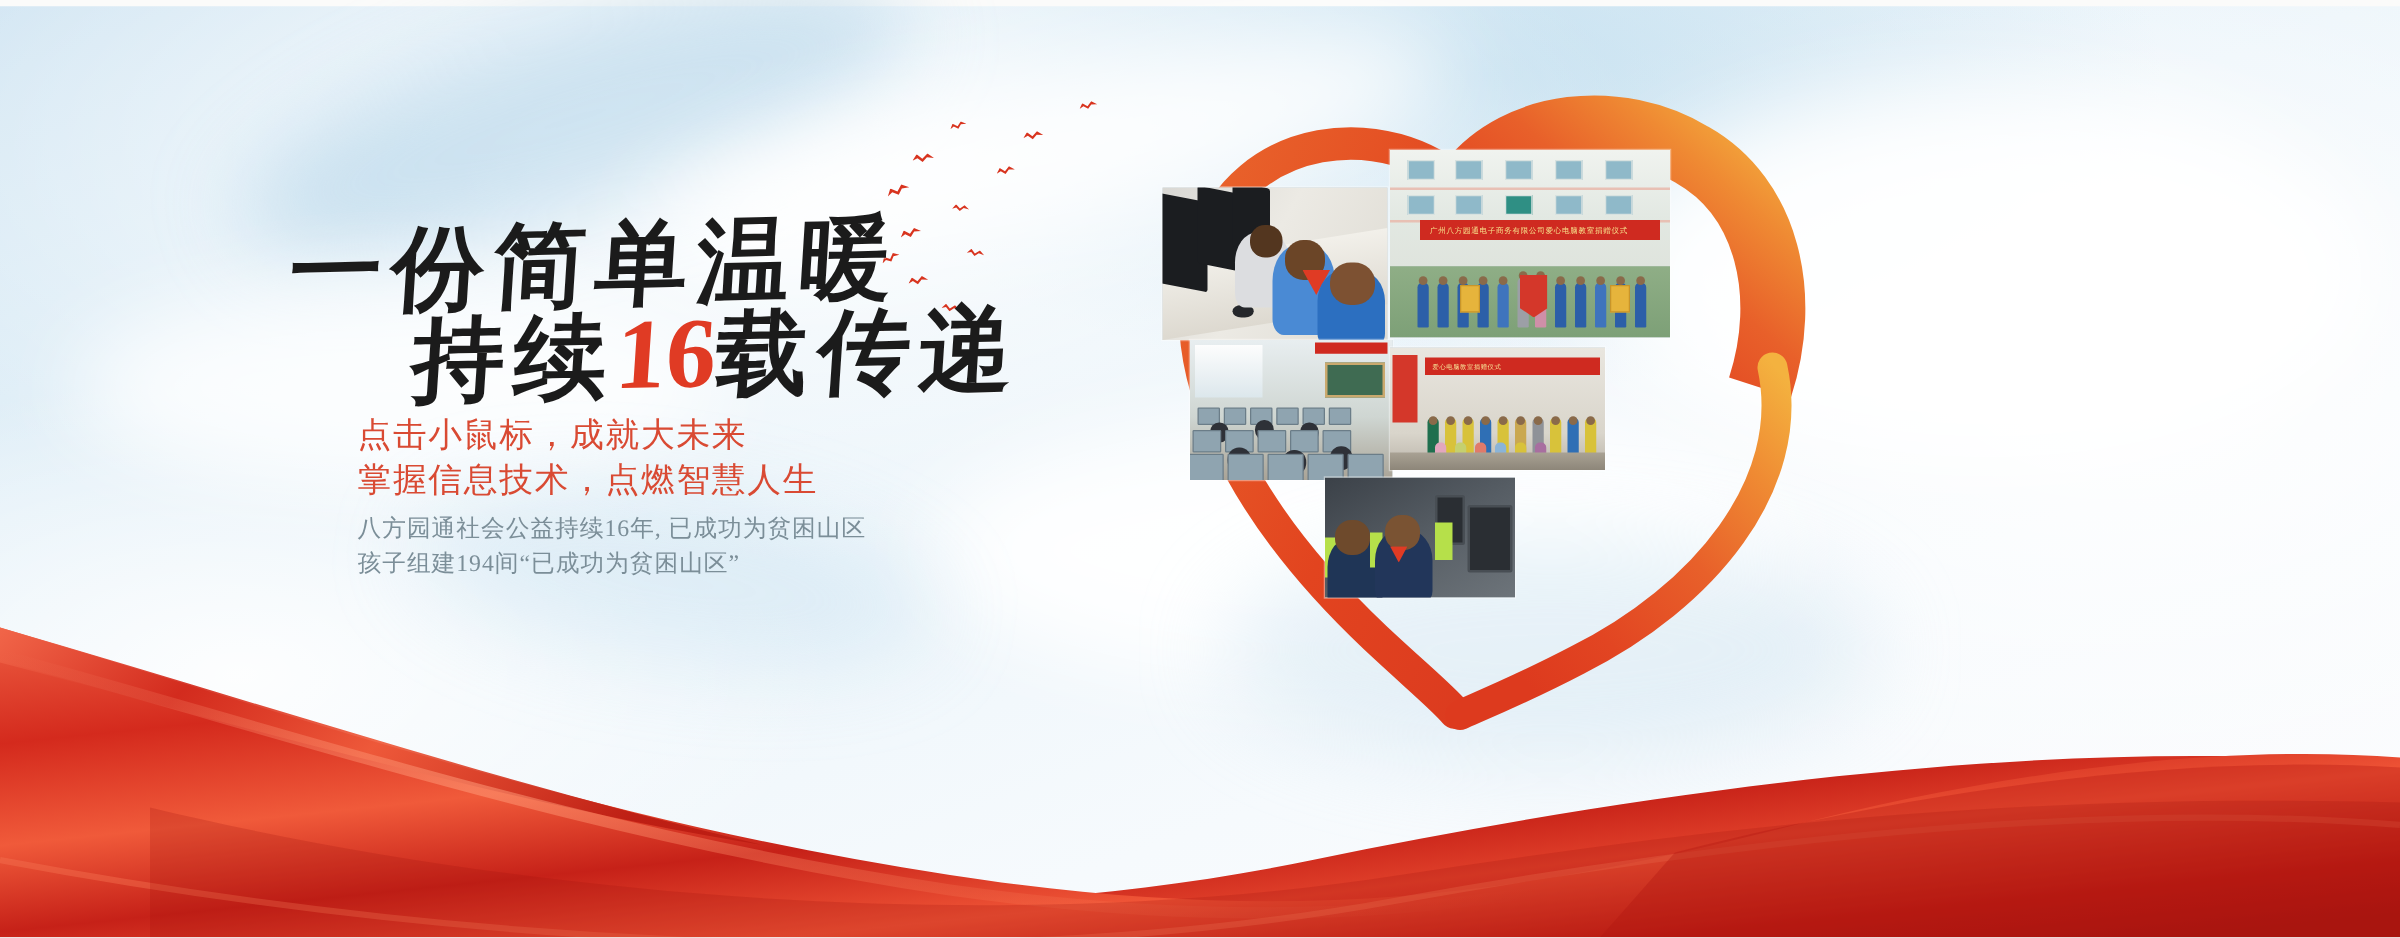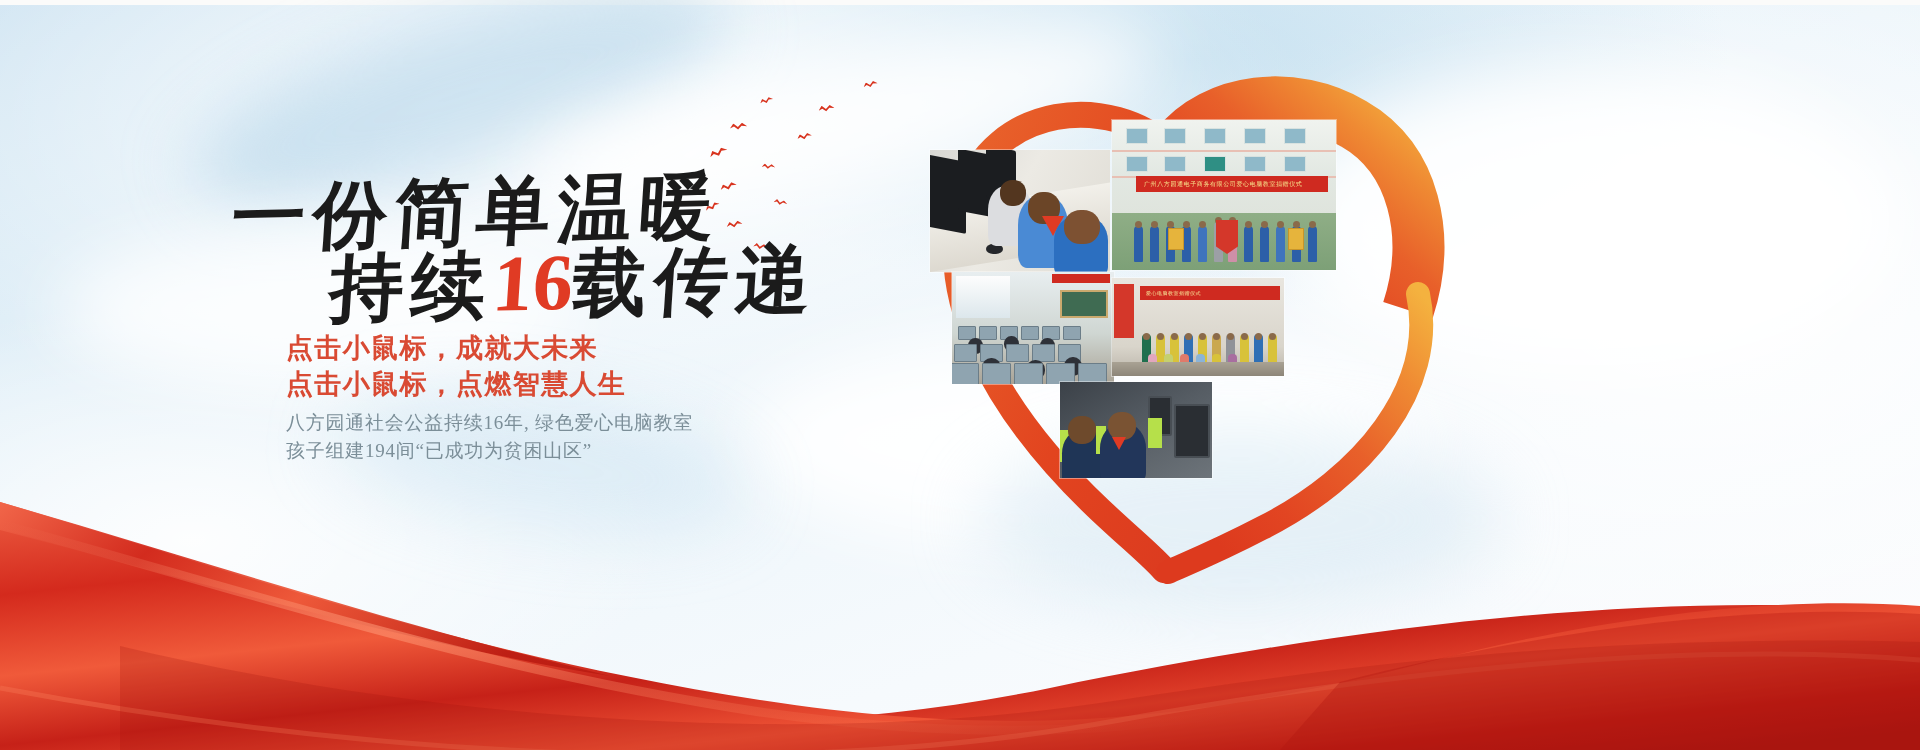--- a/index.html
+++ b/index.html
@@ -73,21 +73,21 @@
     font-family:"Liberation Serif", serif;
     font-weight:700;
     font-size:80px;
     letter-spacing:0;
   }
 
   .slogan {
     position:absolute;
     left:286px;
     font-family:"DejaVu Sans", sans-serif;
-    font-weight:700;
+    font-weight:400;
     font-size:27px;
     color:#d94a33;
     letter-spacing:.05em;
     white-space:nowrap;
   }
   .slogan-1 { top:330px; }
   .slogan-2 { top:366px; }
 
   .desc {
     position:absolute;
@@ -443,23 +443,23 @@
 
     <div class="headline headline-l1">
       <span>一份简单温暖</span>
     </div>
 
     <div class="headline headline-l2">
       <span>持续</span><span class="num">16</span><span>载传递</span>
     </div>
 
     <div class="slogan slogan-1">点击小鼠标，成就大未来</div>
-    <div class="slogan slogan-2">点击小鼠标，点燃智慧人生</div>
-
-    <div class="desc desc-1">八方园通社会公益持续16年, 绿色爱心电脑教室</div>
+    <div class="slogan slogan-2">掌握信息技术，点燃智慧人生</div>
+
+    <div class="desc desc-1">八方园通社会公益持续16年, 已成功为贫困山区</div>
     <div class="desc desc-2">孩子组建194间“已成功为贫困山区”</div>
   </div>
 
   <div class="wave">
     <svg viewBox="0 0 1920 330" preserveAspectRatio="none" aria-hidden="true">
       <defs>
         <linearGradient id="silkA" x1="0" y1="0" x2="1" y2="0.6">
           <stop offset="0%" stop-color="#b81a14"></stop>
           <stop offset="10%" stop-color="#e23a22"></stop>
           <stop offset="24%" stop-color="#cf2118"></stop>

